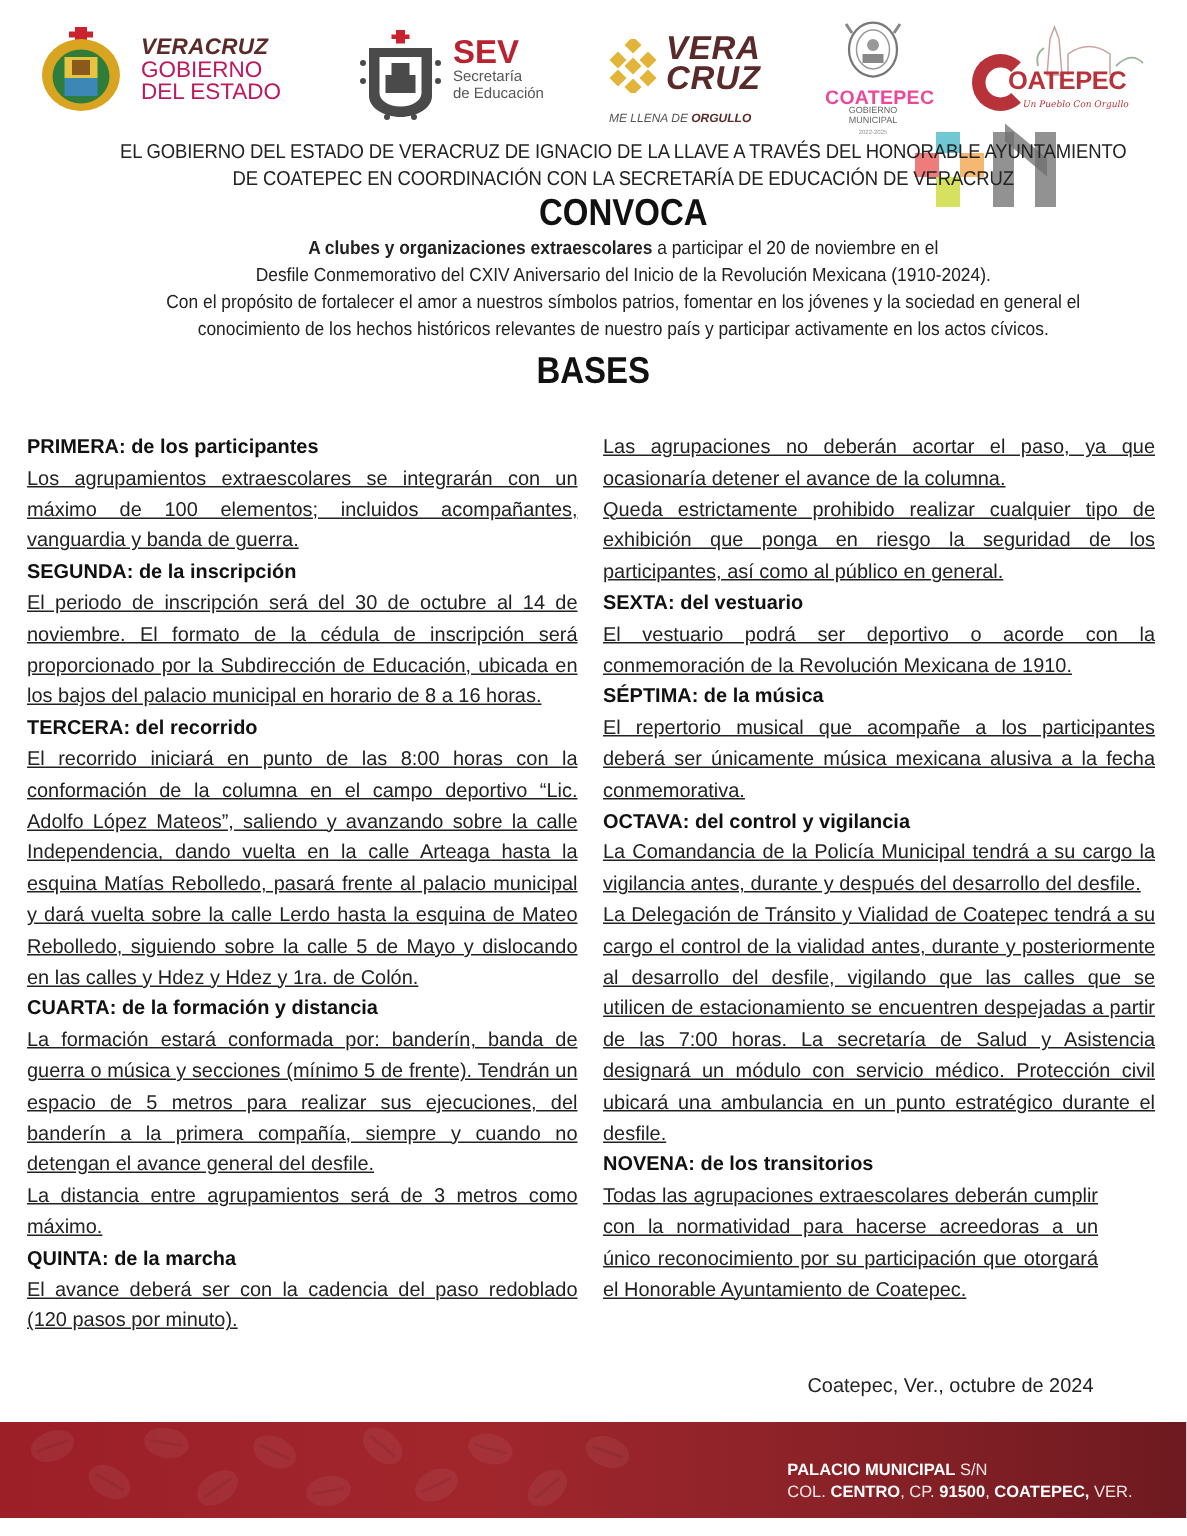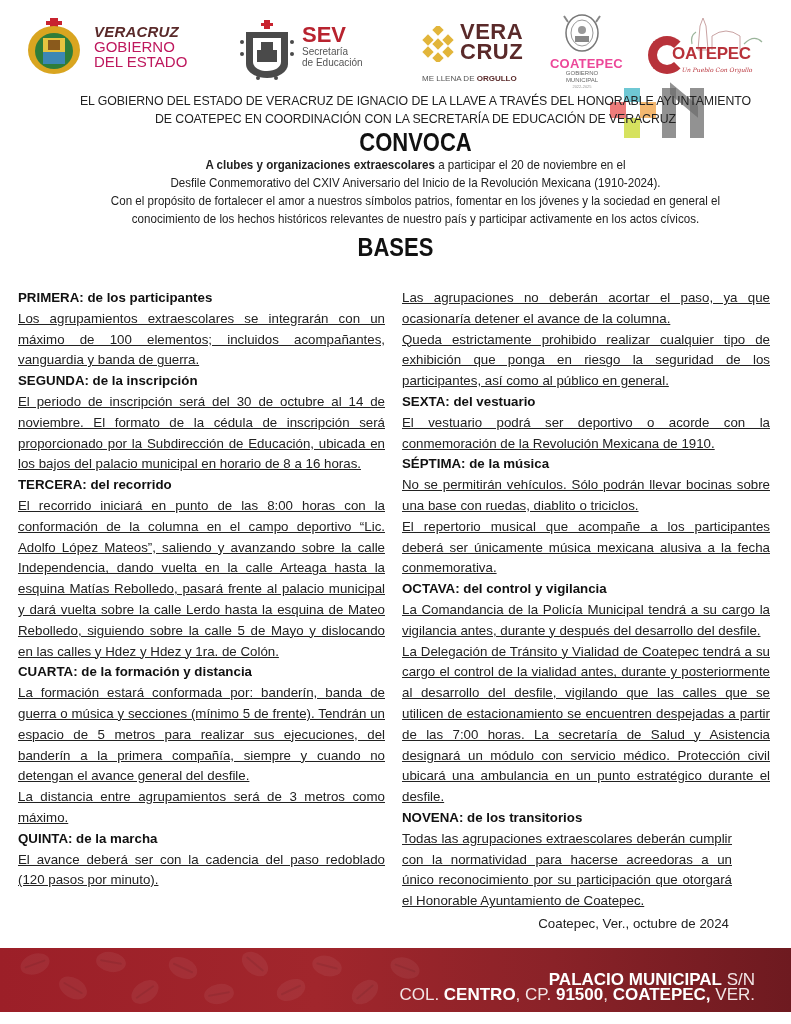--- a/index.html
+++ b/index.html
@@ -14,21 +14,21 @@
   .ver-text { position:absolute; left:68px; top:10px; line-height:15px; }
   .ver-text .l1 { font-weight:bold; font-size:15px; color:#5a2a2a; letter-spacing:0.2px;font-style:italic; }
   .ver-text .l2, .ver-text .l3 { font-size:15px; color:#be185d; }
 
   .logo-sev { left:240px; top:20px; width:140px; height:60px; }
   .sev-shield { position:absolute; left:0; top:0; width:54px; height:60px; }
   .sev-text { position:absolute; left:62px; top:4px; }
   .sev-text .big { font-weight:bold; font-size:22px; color:#b8232f; line-height:22px; }
   .sev-text .small { font-size:10px; color:#555; line-height:11px; }
 
-  .logo-vc { left:420px; top:22px; width:118px; height:64px; }
+  .logo-vc { left:404px; top:22px; width:118px; height:64px;font-style:italic; }
   .vc-knot { position:absolute; left:0; top:4px; width:36px; height:36px; }
   .vc-text { position:absolute; left:40px; top:0; font-weight:bold; font-size:22px; line-height:20px; color:#5a2a2a; letter-spacing:0.5px; }
   .vc-tag { position:absolute; left:2px; top:52px; font-size:8px; color:#555; white-space:nowrap; }
   .vc-tag b { color:#5a2a2a; }
 
   .logo-cmun { left:550px; top:12px; width:64px; height:76px; text-align:center; }
   .cmun-seal { width:40px; height:42px; margin:0 auto; }
   .cmun-name { font-weight:bold; font-size:13px; color:#ec4899; line-height:12px; letter-spacing:0.2px; }
   .cmun-sub { font-size:6px; color:#666; line-height:7px; }
   .cmun-yr { font-size:4px; color:#999; }
@@ -58,21 +58,21 @@
   .col p { text-align:justify; text-align-last:left;text-decoration:underline; }
   .col h3 { font-size:13.3px; font-weight:bold; color:#111; line-height:20.8px; }
 
   .sign { position:absolute; right:62px; top:916px; font-size:13.3px; color:#222; }
 
   
   .footer { position:absolute; left:0; top:948px; width:791px; height:64px;
     background:linear-gradient(90deg,#9c1f28 0%,#a1262c 40%,#8a2228 70%,#6e1a20 100%); overflow:hidden; }
   .bean { position:absolute; width:30px; height:20px; border-radius:50%; background:rgba(255,255,255,0.06); }
   .bean::after { content:""; position:absolute; left:4px; right:4px; top:9px; height:2px; background:rgba(0,0,0,0.07); border-radius:2px; }
-  .foot-text { position:absolute; right:36px; top:25px; text-align:right; color:#f2e6e6; font-size:17px; line-height:14.5px; }
+  .foot-text { position:absolute; right:36px; top:25px; color:#f2e6e6; font-size:11px; line-height:14.5px; }
   .foot-text b { font-weight:bold; color:#fff; }
 </style>
 </head>
 <body>
 
 <div class="logos">
 
   <div class="logo logo-ver">
     <svg class="ver-shield" viewBox="0 0 56 58">
       <rect x="24" y="0" width="8" height="10" fill="#c8232f"></rect>
@@ -197,21 +197,20 @@
 </div>
 
 <div class="col col-right">
   <p>Las agrupaciones no deberán acortar el paso, ya que ocasionaría detener el avance de la columna.</p>
   <p>Queda estrictamente prohibido realizar cualquier tipo de exhibición que ponga en riesgo la seguridad de los participantes, así como al público en general.</p>
 
   <h3>SEXTA: del vestuario</h3>
   <p>El vestuario podrá ser deportivo o acorde con la conmemoración de la Revolución Mexicana de 1910.</p>
 
   <h3>SÉPTIMA: de la música</h3>
-  <p>No se permitirán vehículos. Sólo podrán llevar bocinas sobre una base con ruedas, diablito o triciclos.</p>
   <p>El repertorio musical que acompañe a los participantes deberá ser únicamente música mexicana alusiva a la fecha conmemorativa.</p>
 
   <h3>OCTAVA: del control y vigilancia</h3>
   <p>La Comandancia de la Policía Municipal tendrá a su cargo la vigilancia antes, durante y después del desarrollo del desfile.</p>
   <p>La Delegación de Tránsito y Vialidad de Coatepec tendrá a su cargo el control de la vialidad antes, durante y posteriormente al desarrollo del desfile, vigilando que las calles que se utilicen de estacionamiento se encuentren despejadas a partir de las 7:00 horas. La secretaría de Salud y Asistencia designará un módulo con servicio médico. Protección civil ubicará una ambulancia en un punto estratégico durante el desfile.</p>
 
   <h3>NOVENA: de los transitorios</h3>
   <p style="width:330px;">Todas las agrupaciones extraescolares deberán cumplir con la normatividad para hacerse acreedoras a un único reconocimiento por su participación que otorgará el Honorable Ayuntamiento de Coatepec.</p>
 </div>
 

